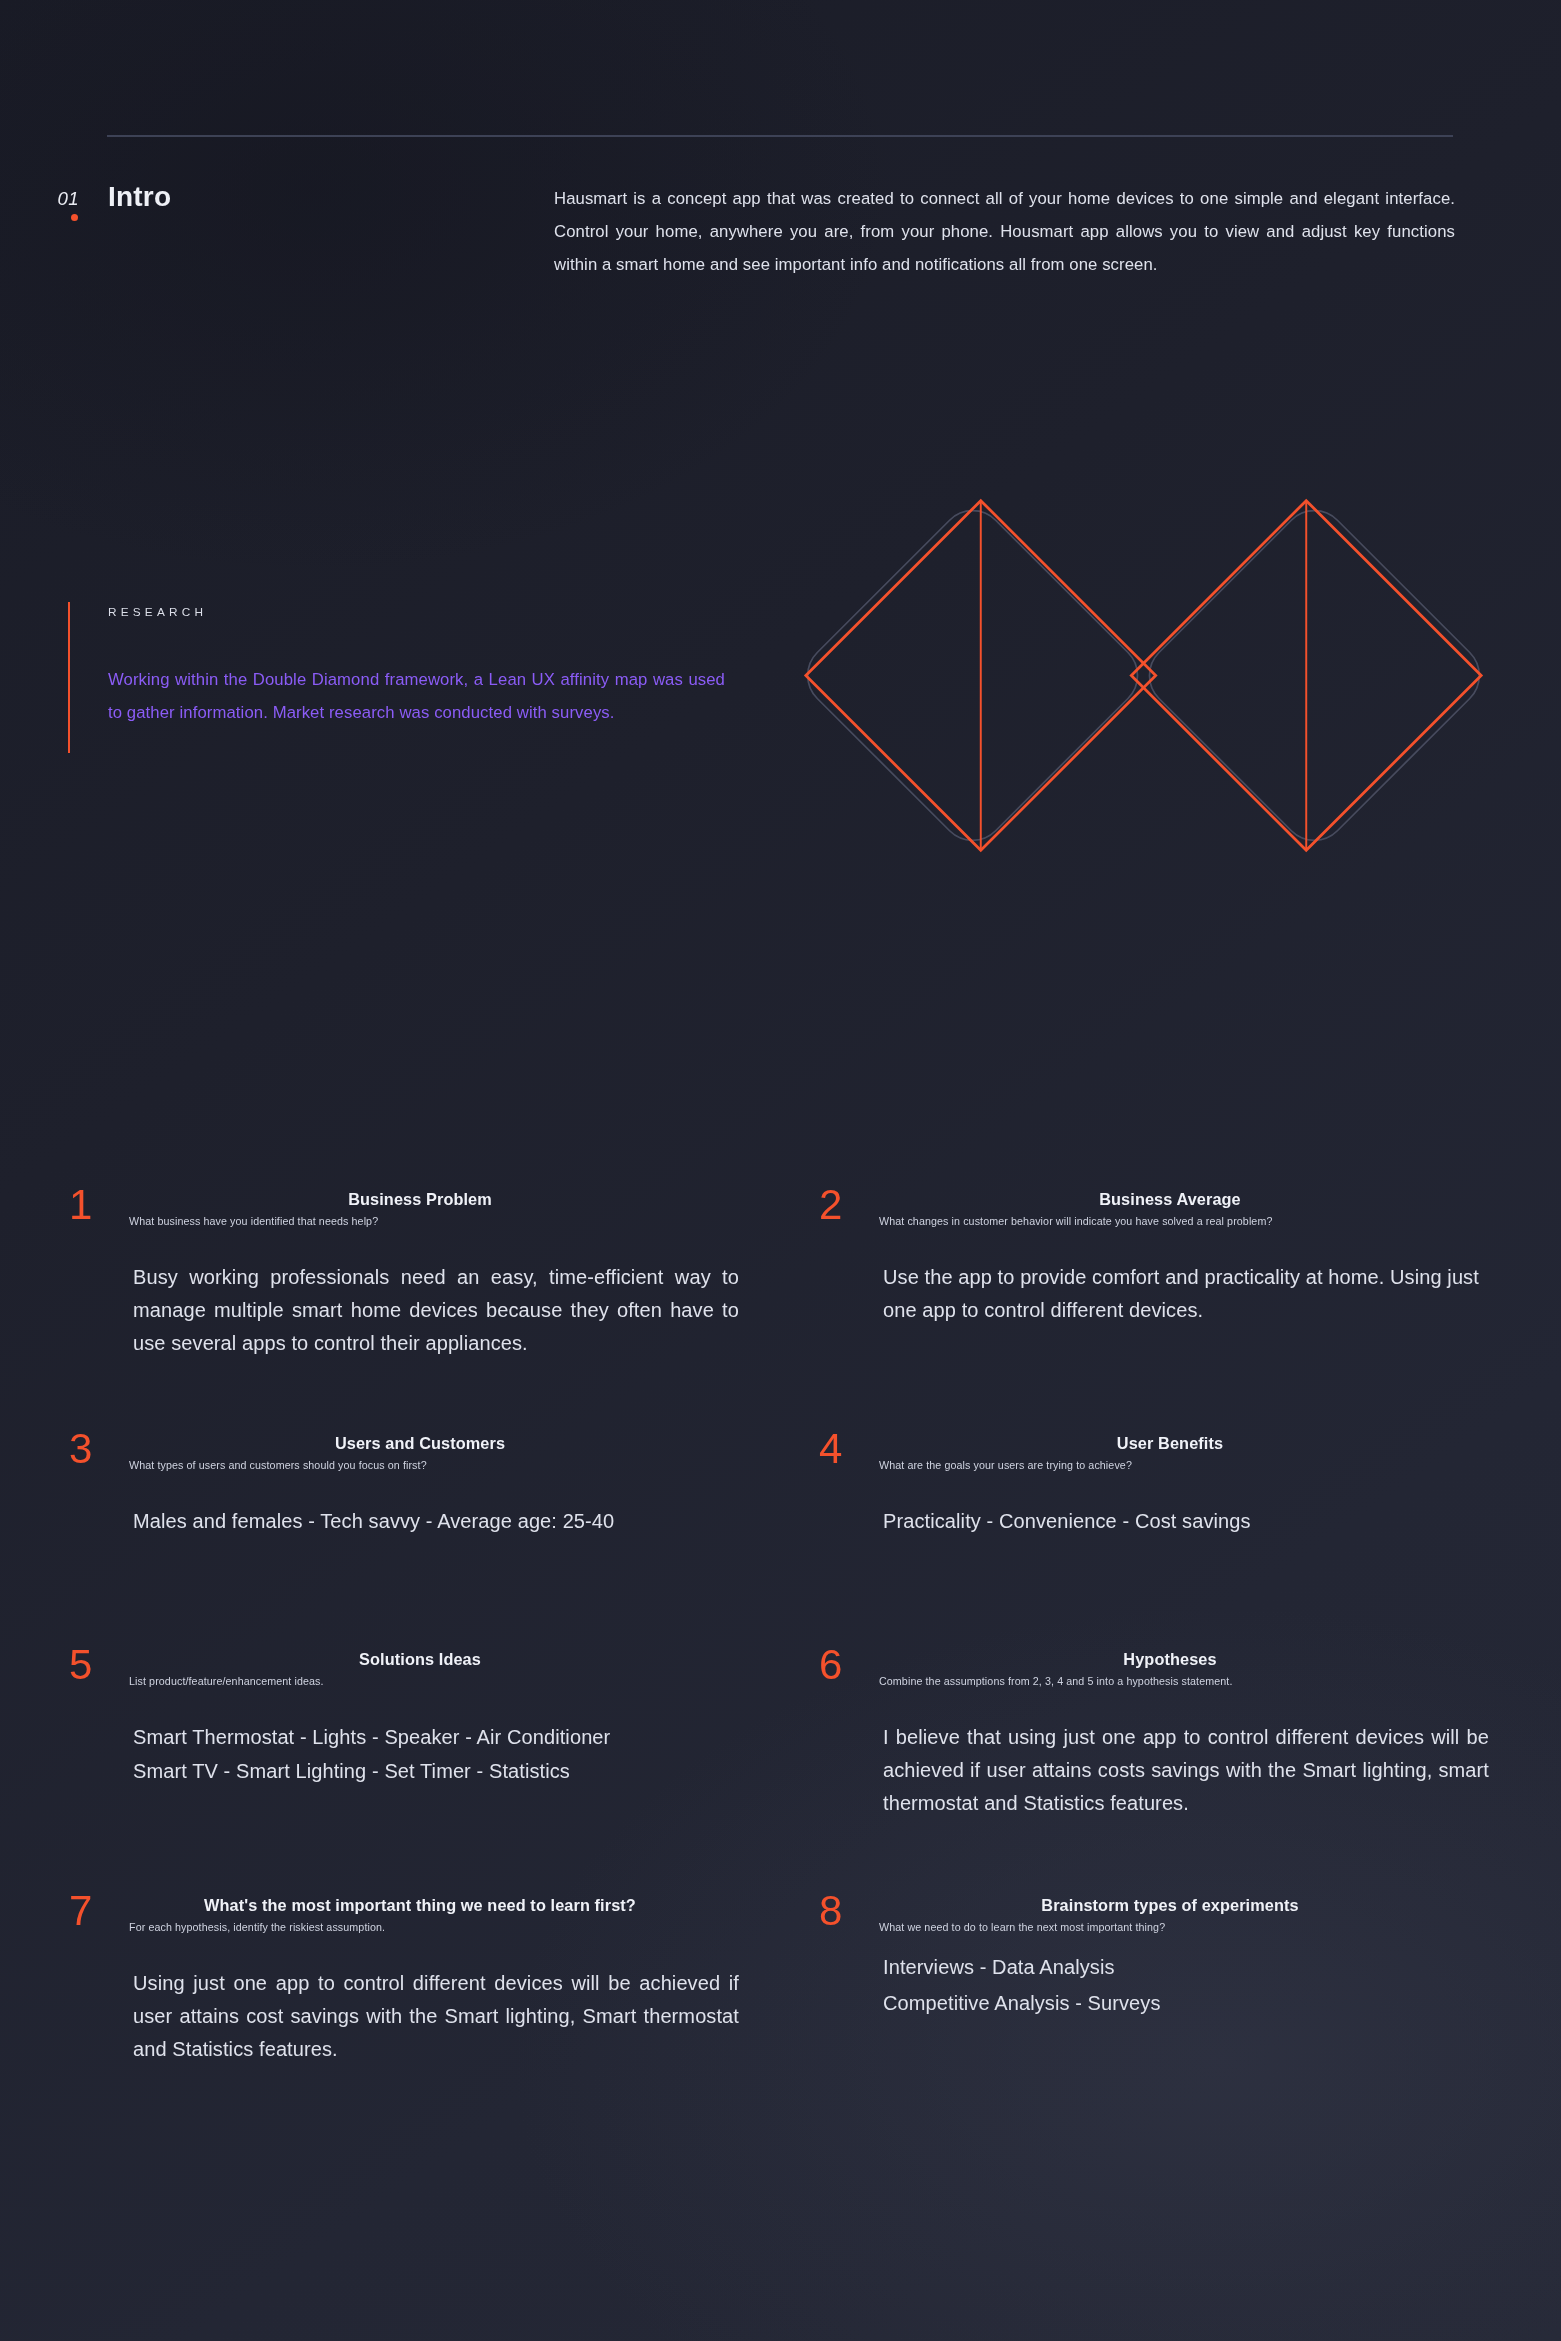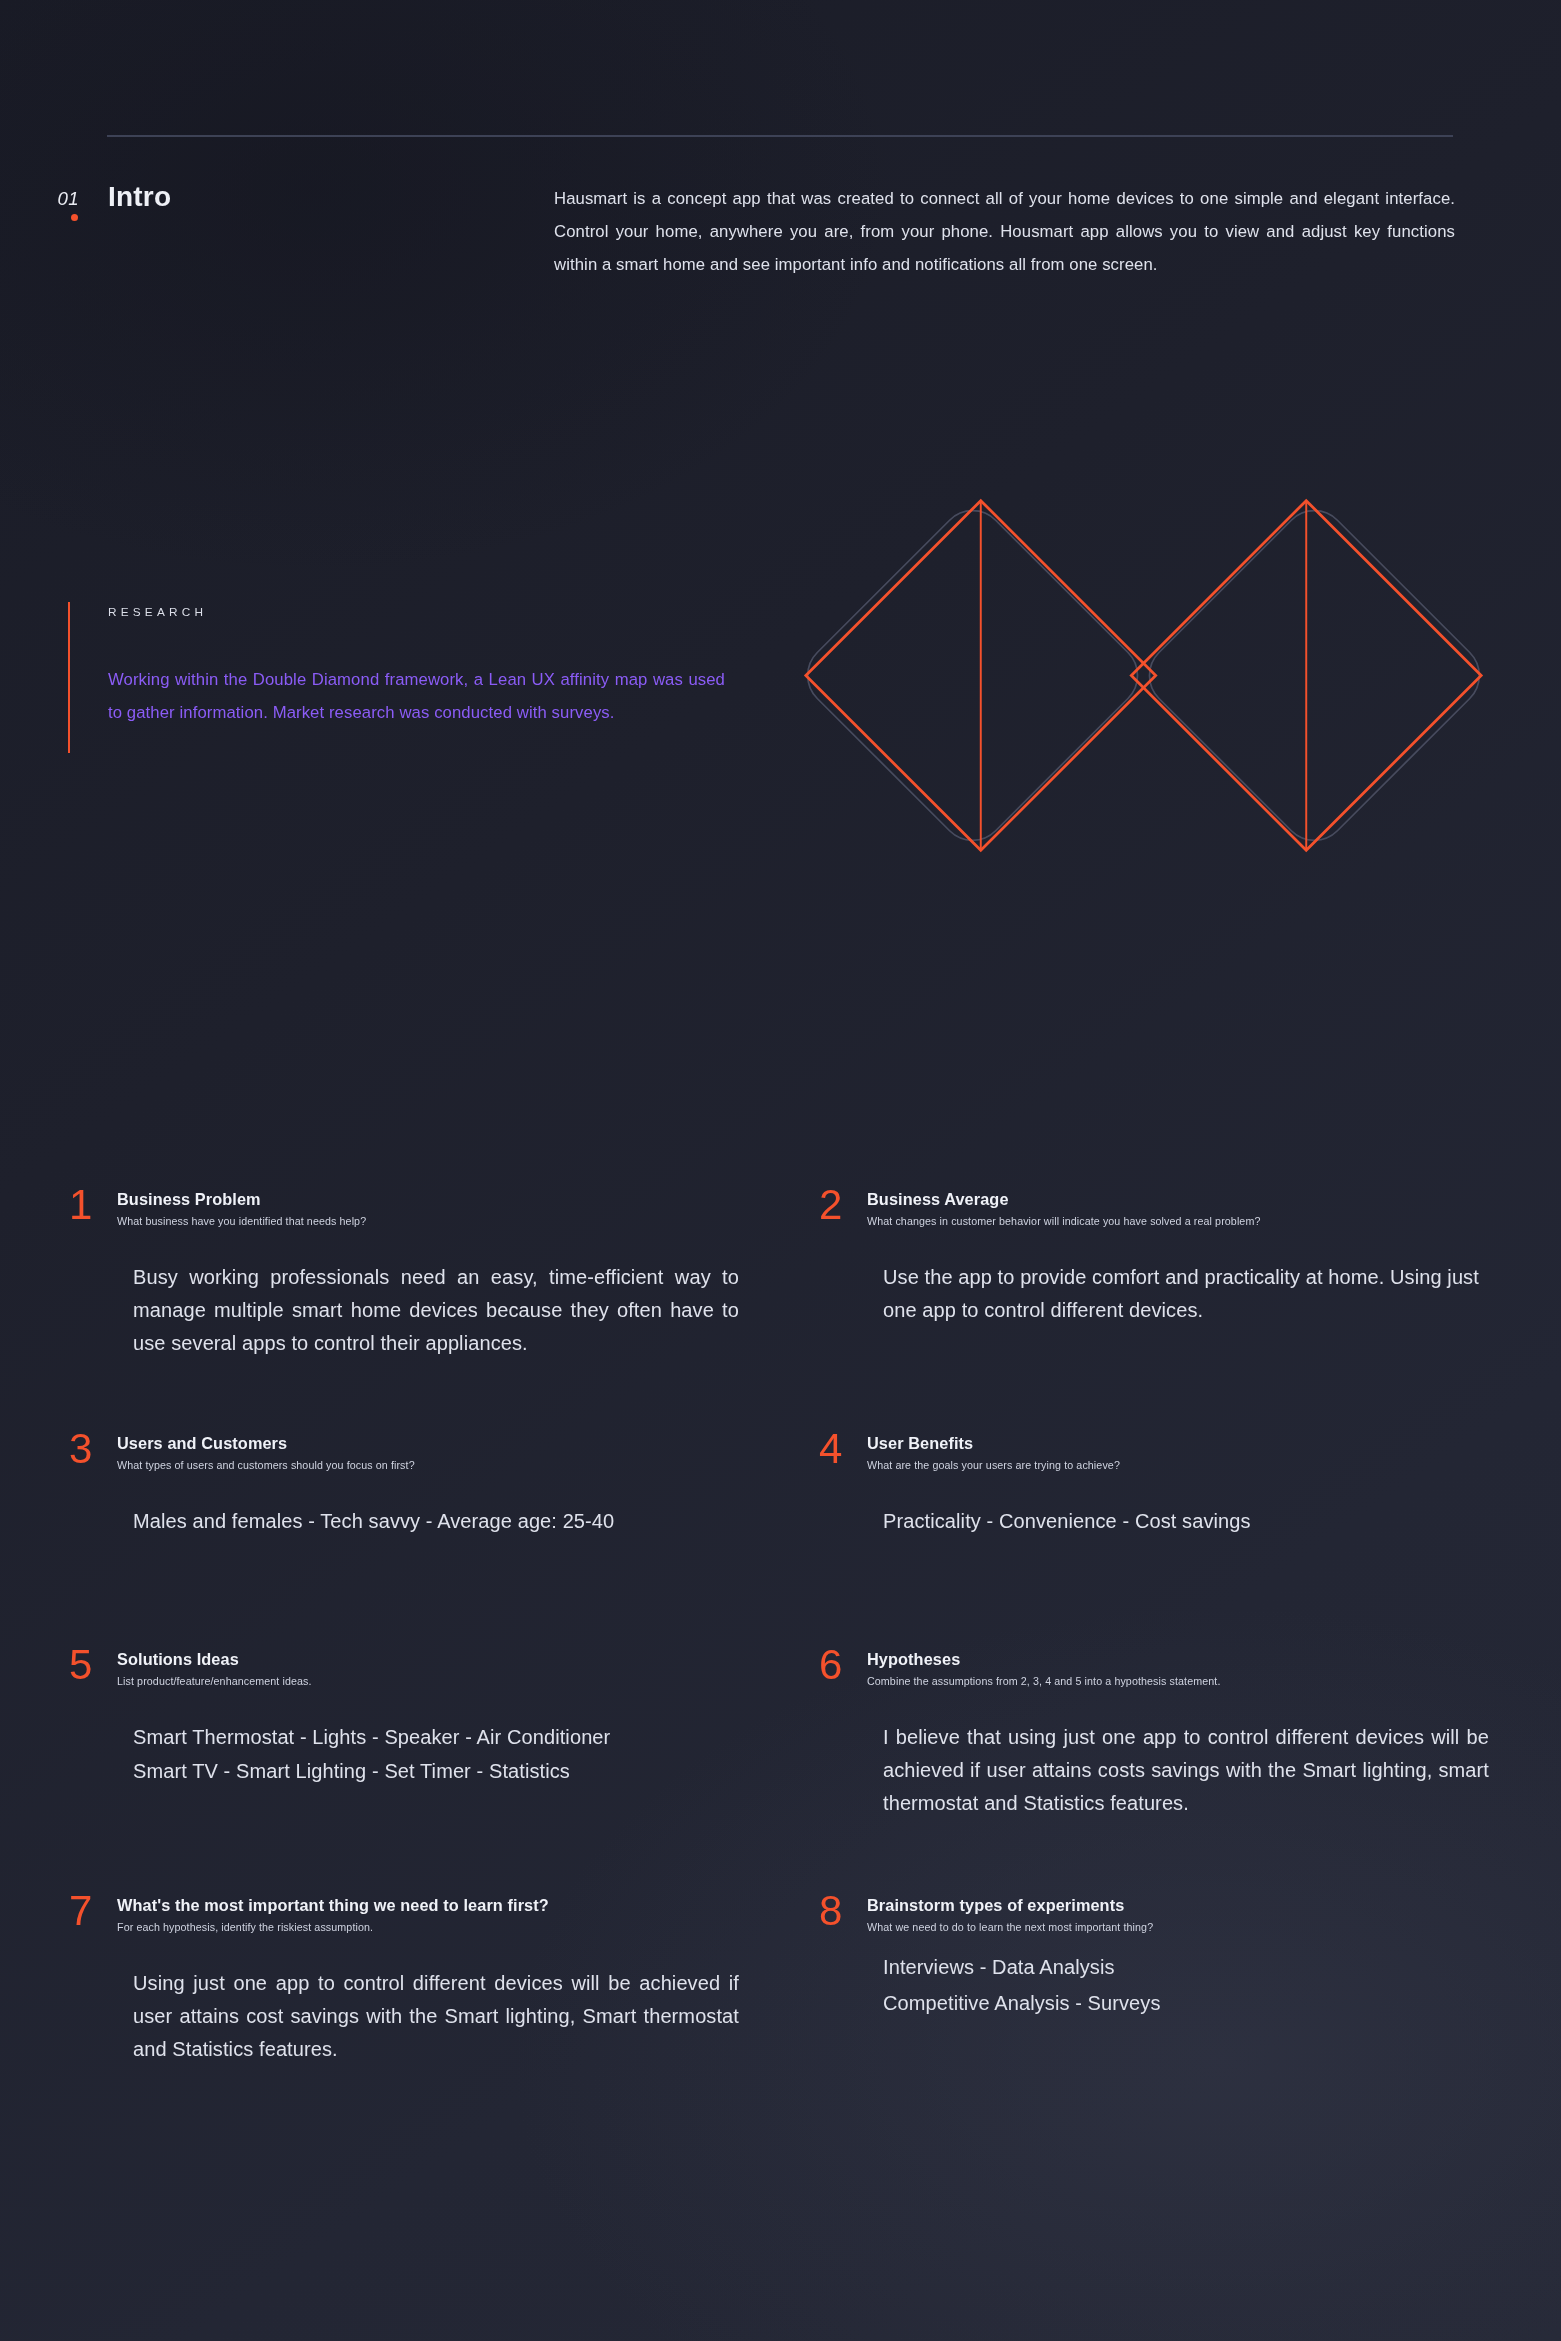--- a/index.html
+++ b/index.html
@@ -73,25 +73,25 @@
   .cell.right{ left:819px; width:651px; }
 
   .item-num{
     position:absolute; left:0; top:-4.9px;
     font-size:42px; font-weight:300; line-height:1;
     color:#f4512c; font-family:"Liberation Sans", sans-serif;
   }
   .item-head{ position:absolute; left:48px; top:0; width:606px; }
   .item-title{
     font-size:16.3px; font-weight:700; letter-spacing:0.1px; color:#f0f2f8;
-    line-height:21px; white-space:nowrap;
+    line-height:21px; white-space:nowrap;text-align:center;
   }
   .item-sub{
     font-size:10.7px; font-weight:400; color:#cfd3e0;
-    line-height:18px; letter-spacing:0.1px; margin-top:1.6px; white-space:nowrap;
+    line-height:18px; letter-spacing:0.1px; margin-top:1.6px; white-space:nowrap;margin-left:12px;
   }
   .item-body{
     position:absolute; left:48px; width:606px;
     font-size:20px; line-height:33px; color:#dfe2ec; letter-spacing:0.1px;margin-left:16px;
   }
   .item-body.just{ text-align:justify; text-justify:inter-word; }
 </style>
 </head>
 <body>
 

